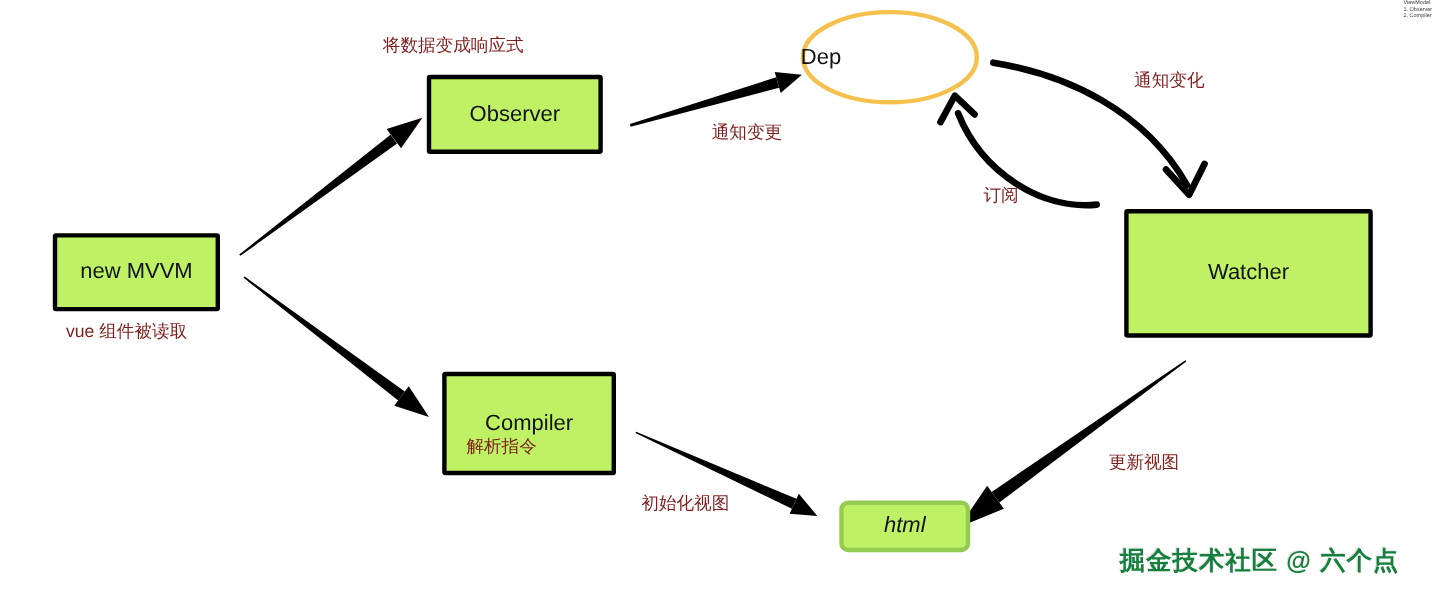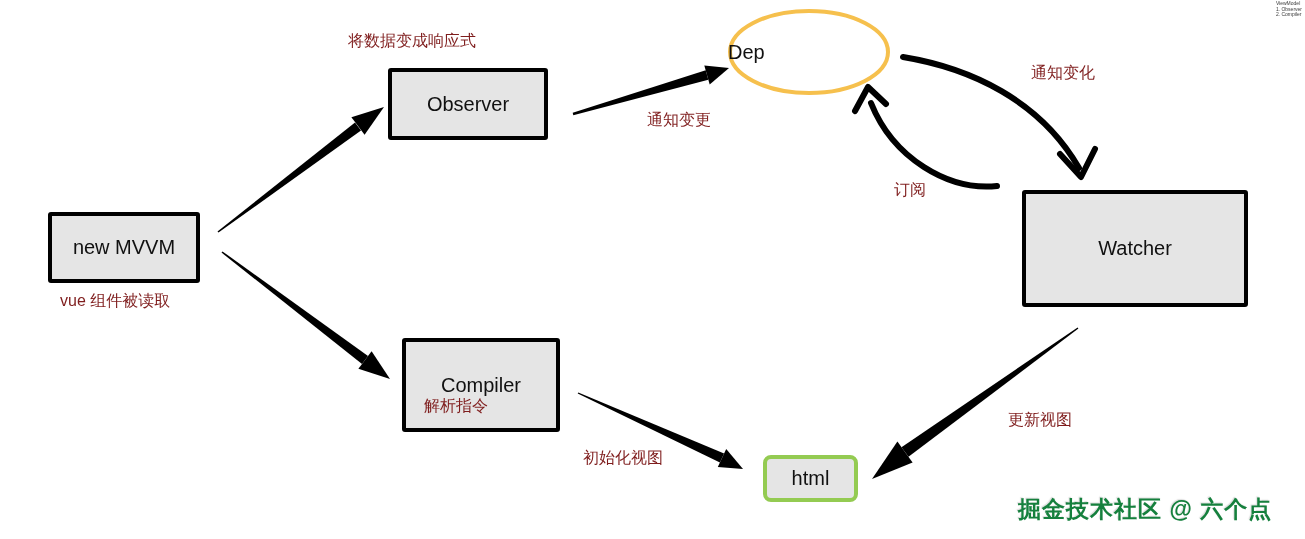--- a/index.html
+++ b/index.html
@@ -2,41 +2,41 @@
 <html><head>
 <meta charset="utf-8">
 <style>
   html,body{margin:0;padding:0;}
   body{
     width:1305px;height:539px;position:relative;background:#ffffff;
     font-family:"Liberation Sans","DejaVu Sans",sans-serif;overflow:hidden;
   }
   #arrow-layer{position:absolute;left:0;top:0;z-index:1;}
   .node{
-    position:absolute;z-index:2;background:#e5e5e5;border:4px solid #000;border-radius:3px;
+    position:absolute;z-index:2;background:#bef264;border:4px solid #000;border-radius:3px;
     display:flex;align-items:center;justify-content:center;
     font-size:20px;color:#111;box-sizing:border-box;
   }
   .node-newmvvm{left:48px;top:212px;width:152px;height:71px;}
   .node-observer{left:388px;top:68px;width:160px;height:72px;}
   .node-compiler{left:402px;top:338px;width:158px;height:94px;}
   .node-watcher{left:1022px;top:190px;width:226px;height:117px;}
-  .node-html{left:763px;top:455px;width:95px;height:47px;border-color:#94cb52;border-radius:8px;}
+  .node-html{left:763px;top:455px;width:119px;height:47px;border-color:#94cb52;border-radius:8px;font-style:italic;}
   .dep-label{
     position:absolute;z-index:2;left:728px;top:10px;width:162px;height:84px;
     display:flex;align-items:center;justify-content:flex-start;font-size:20px;color:#111;
   }
   .lbl{
     position:absolute;z-index:2;font-size:16px;color:#7f1d1d;white-space:nowrap;
   }
   .lbl-reactive{left:348px;top:31px;}
   .lbl-vue-read{left:60px;top:291px;}
   .lbl-notify-change{left:647px;top:110px;}
   .lbl-notify-update{left:1031px;top:63px;}
-  .lbl-subscribe{left:894px;top:180px;}
+  .lbl-subscribe{left:894px;top:168px;}
   .lbl-parse{left:424px;top:396px;}
   .lbl-init-view{left:583px;top:448px;}
   .lbl-update-view{left:1008px;top:410px;}
   .watermark{
     position:absolute;z-index:2;left:1018px;top:494px;
     font-size:23px;font-weight:bold;letter-spacing:1px;color:#15803d;
     text-shadow:2px 2px 1px rgba(255,255,255,0.95), -1px -1px 1px rgba(120,120,120,0.25);
     white-space:nowrap;
   }
   .mini-outline{

